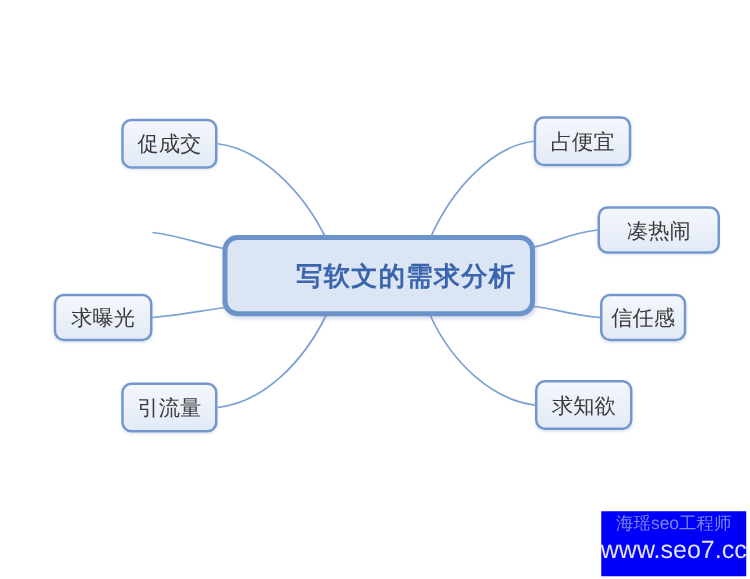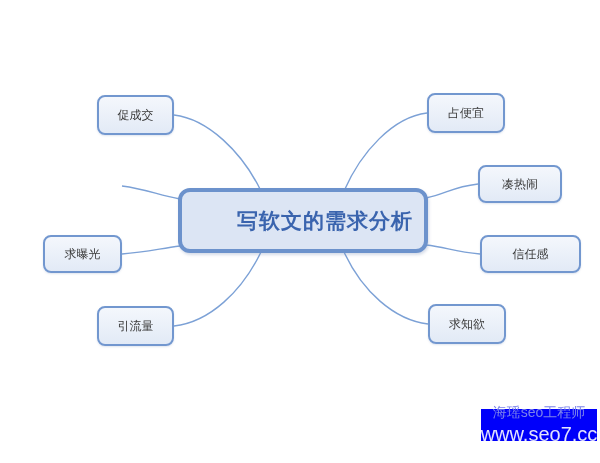--- a/index.html
+++ b/index.html
@@ -41,53 +41,53 @@
     align-items:center;
     justify-content:center;
     text-align:center;
     cursor:default;
   }
   .branch{
     border:2px solid var(--branch-border);
     border-radius:8px;
     background:linear-gradient(180deg,#f4f7fc 0%,#e2eaf6 100%);
     color:var(--branch-text);
-    font-size:12px;
+    font-size:17px;
     box-shadow:0 1px 2px rgba(130,150,190,0.25);
   }
   .central{
     left:178px;top:188px;width:250px;height:65px;
     border:4px solid var(--central-border);
     border-radius:12px;
     background:var(--central-fill);
     color:var(--central-text);
     font-size:21px;
     font-weight:bold;
     letter-spacing:1px;
     box-shadow:1px 2px 3px rgba(120,140,180,0.3);
     padding-left:44px;
   }
   
   #b-l0{left:97px;  top:95px;  width:77px; height:40px;}
   #b-l1{left:44px;  top:165px; width:78px; height:38px;}
   #b-l2{left:43px;  top:235px; width:79px; height:38px;}
   #b-l3{left:97px;  top:306px; width:77px; height:40px;text-align:right;}
   #b-r0{left:427px; top:93px;  width:78px; height:40px;}
-  #b-r1{left:478px; top:165px; width:84px; height:38px;}
-  #b-r2{left:480px; top:235px; width:101px; height:38px;}
+  #b-r1{left:478px; top:165px; width:98px; height:38px;}
+  #b-r2{left:480px; top:235px; width:69px; height:38px;}
   #b-r3{left:428px; top:304px; width:78px; height:40px;}
   .watermark{
     position:absolute;
     z-index:3;
-    left:481px;top:409px;width:116px;height:32px;
+    left:481px;top:409px;width:116px;height:52px;
     background:var(--watermark-bg);
     display:flex;
     flex-direction:column;
     align-items:center;
-    justify-content:center;
+    justify-content:flex-start;
     line-height:1.3;
   }
   .watermark .wm1{color:var(--watermark-line1);font-size:14px;}
   .watermark .wm2{color:var(--watermark-line2);font-size:20px;}
 </style>
 </head>
 <body>
 
 <div class="canvas">
 

